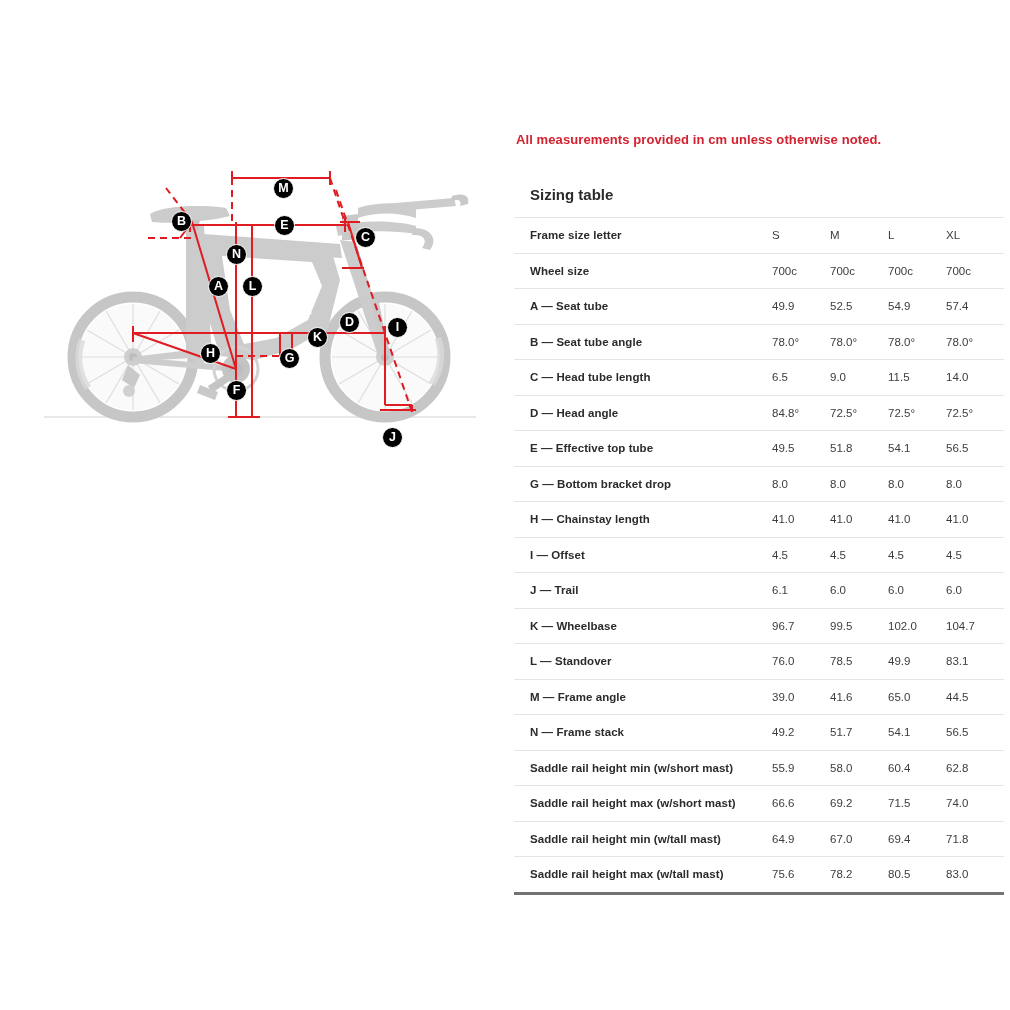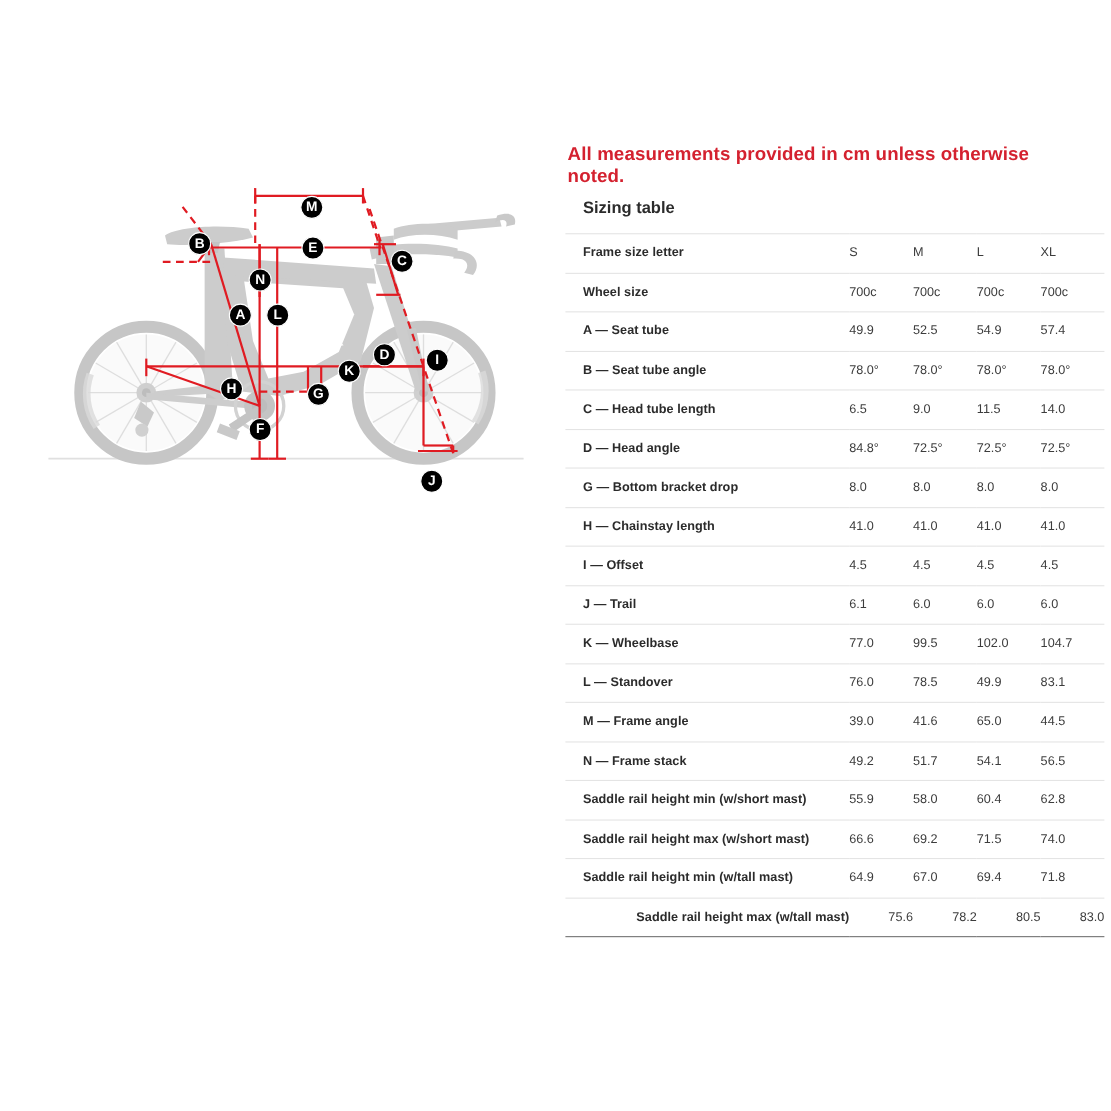--- a/index.html
+++ b/index.html
@@ -58,24 +58,24 @@
 
   
   #table-panel {
     position: absolute;
     left: 514px;
     top: 130px;
     width: 474px;
   }
   #measure-note {
     color: #d4212f;
-    font-size: 17px;
+    font-size: 13px;
     font-weight: bold;
     line-height: 20px;
-    margin: 0 0 11px 2px;
+    margin: 0 0 36px 2px;
     letter-spacing: 0.1px;
   }
   #sizing-title {
     font-size: 15px;
     font-weight: bold;
     color: #2b2b2b;
     margin: 0 0 14px 16px;
   }
   table.geo {
     width: 474px;
@@ -98,21 +98,21 @@
     color: #2b2b2b;
     letter-spacing: 0.05px;
   }
   table.geo .val {
     width: 58px;
     color: #3c3c3c;
     font-weight: normal;
   }
   table.geo thead th.lbl { font-weight: bold; }
   table.geo thead th.val { font-weight: normal; color: #3c3c3c; }
-  table.geo tbody tr:last-child td { border-bottom: 1px solid #737373; text-align: right; }
+  table.geo tbody tr:last-child td { border-bottom: 3px solid #737373; }
 </style>
 </head>
 <body>
 
 <div id="page">
 
   <div id="diagram-panel">
 
     <svg id="bike-svg" viewBox="0 0 440 300">
       <defs>
@@ -338,20 +338,27 @@
             <td class="val">14.0</td>
           </tr>
           <tr>
             <td class="lbl">D — Head angle</td>
             <td class="val">84.8°</td>
             <td class="val">72.5°</td>
             <td class="val">72.5°</td>
             <td class="val">72.5°</td>
           </tr>
           <tr>
+            <td class="lbl">E — Effective top tube</td>
+            <td class="val">49.5</td>
+            <td class="val">51.8</td>
+            <td class="val">54.1</td>
+            <td class="val">56.5</td>
+          </tr>
+          <tr>
             <td class="lbl">G — Bottom bracket drop</td>
             <td class="val">8.0</td>
             <td class="val">8.0</td>
             <td class="val">8.0</td>
             <td class="val">8.0</td>
           </tr>
           <tr>
             <td class="lbl">H — Chainstay length</td>
             <td class="val">41.0</td>
             <td class="val">41.0</td>
@@ -367,21 +374,21 @@
           </tr>
           <tr>
             <td class="lbl">J — Trail</td>
             <td class="val">6.1</td>
             <td class="val">6.0</td>
             <td class="val">6.0</td>
             <td class="val">6.0</td>
           </tr>
           <tr>
             <td class="lbl">K — Wheelbase</td>
-            <td class="val">77.0</td>
+            <td class="val">96.7</td>
             <td class="val">99.5</td>
             <td class="val">102.0</td>
             <td class="val">104.7</td>
           </tr>
           <tr>
             <td class="lbl">L — Standover</td>
             <td class="val">76.0</td>
             <td class="val">78.5</td>
             <td class="val">49.9</td>
             <td class="val">83.1</td>

